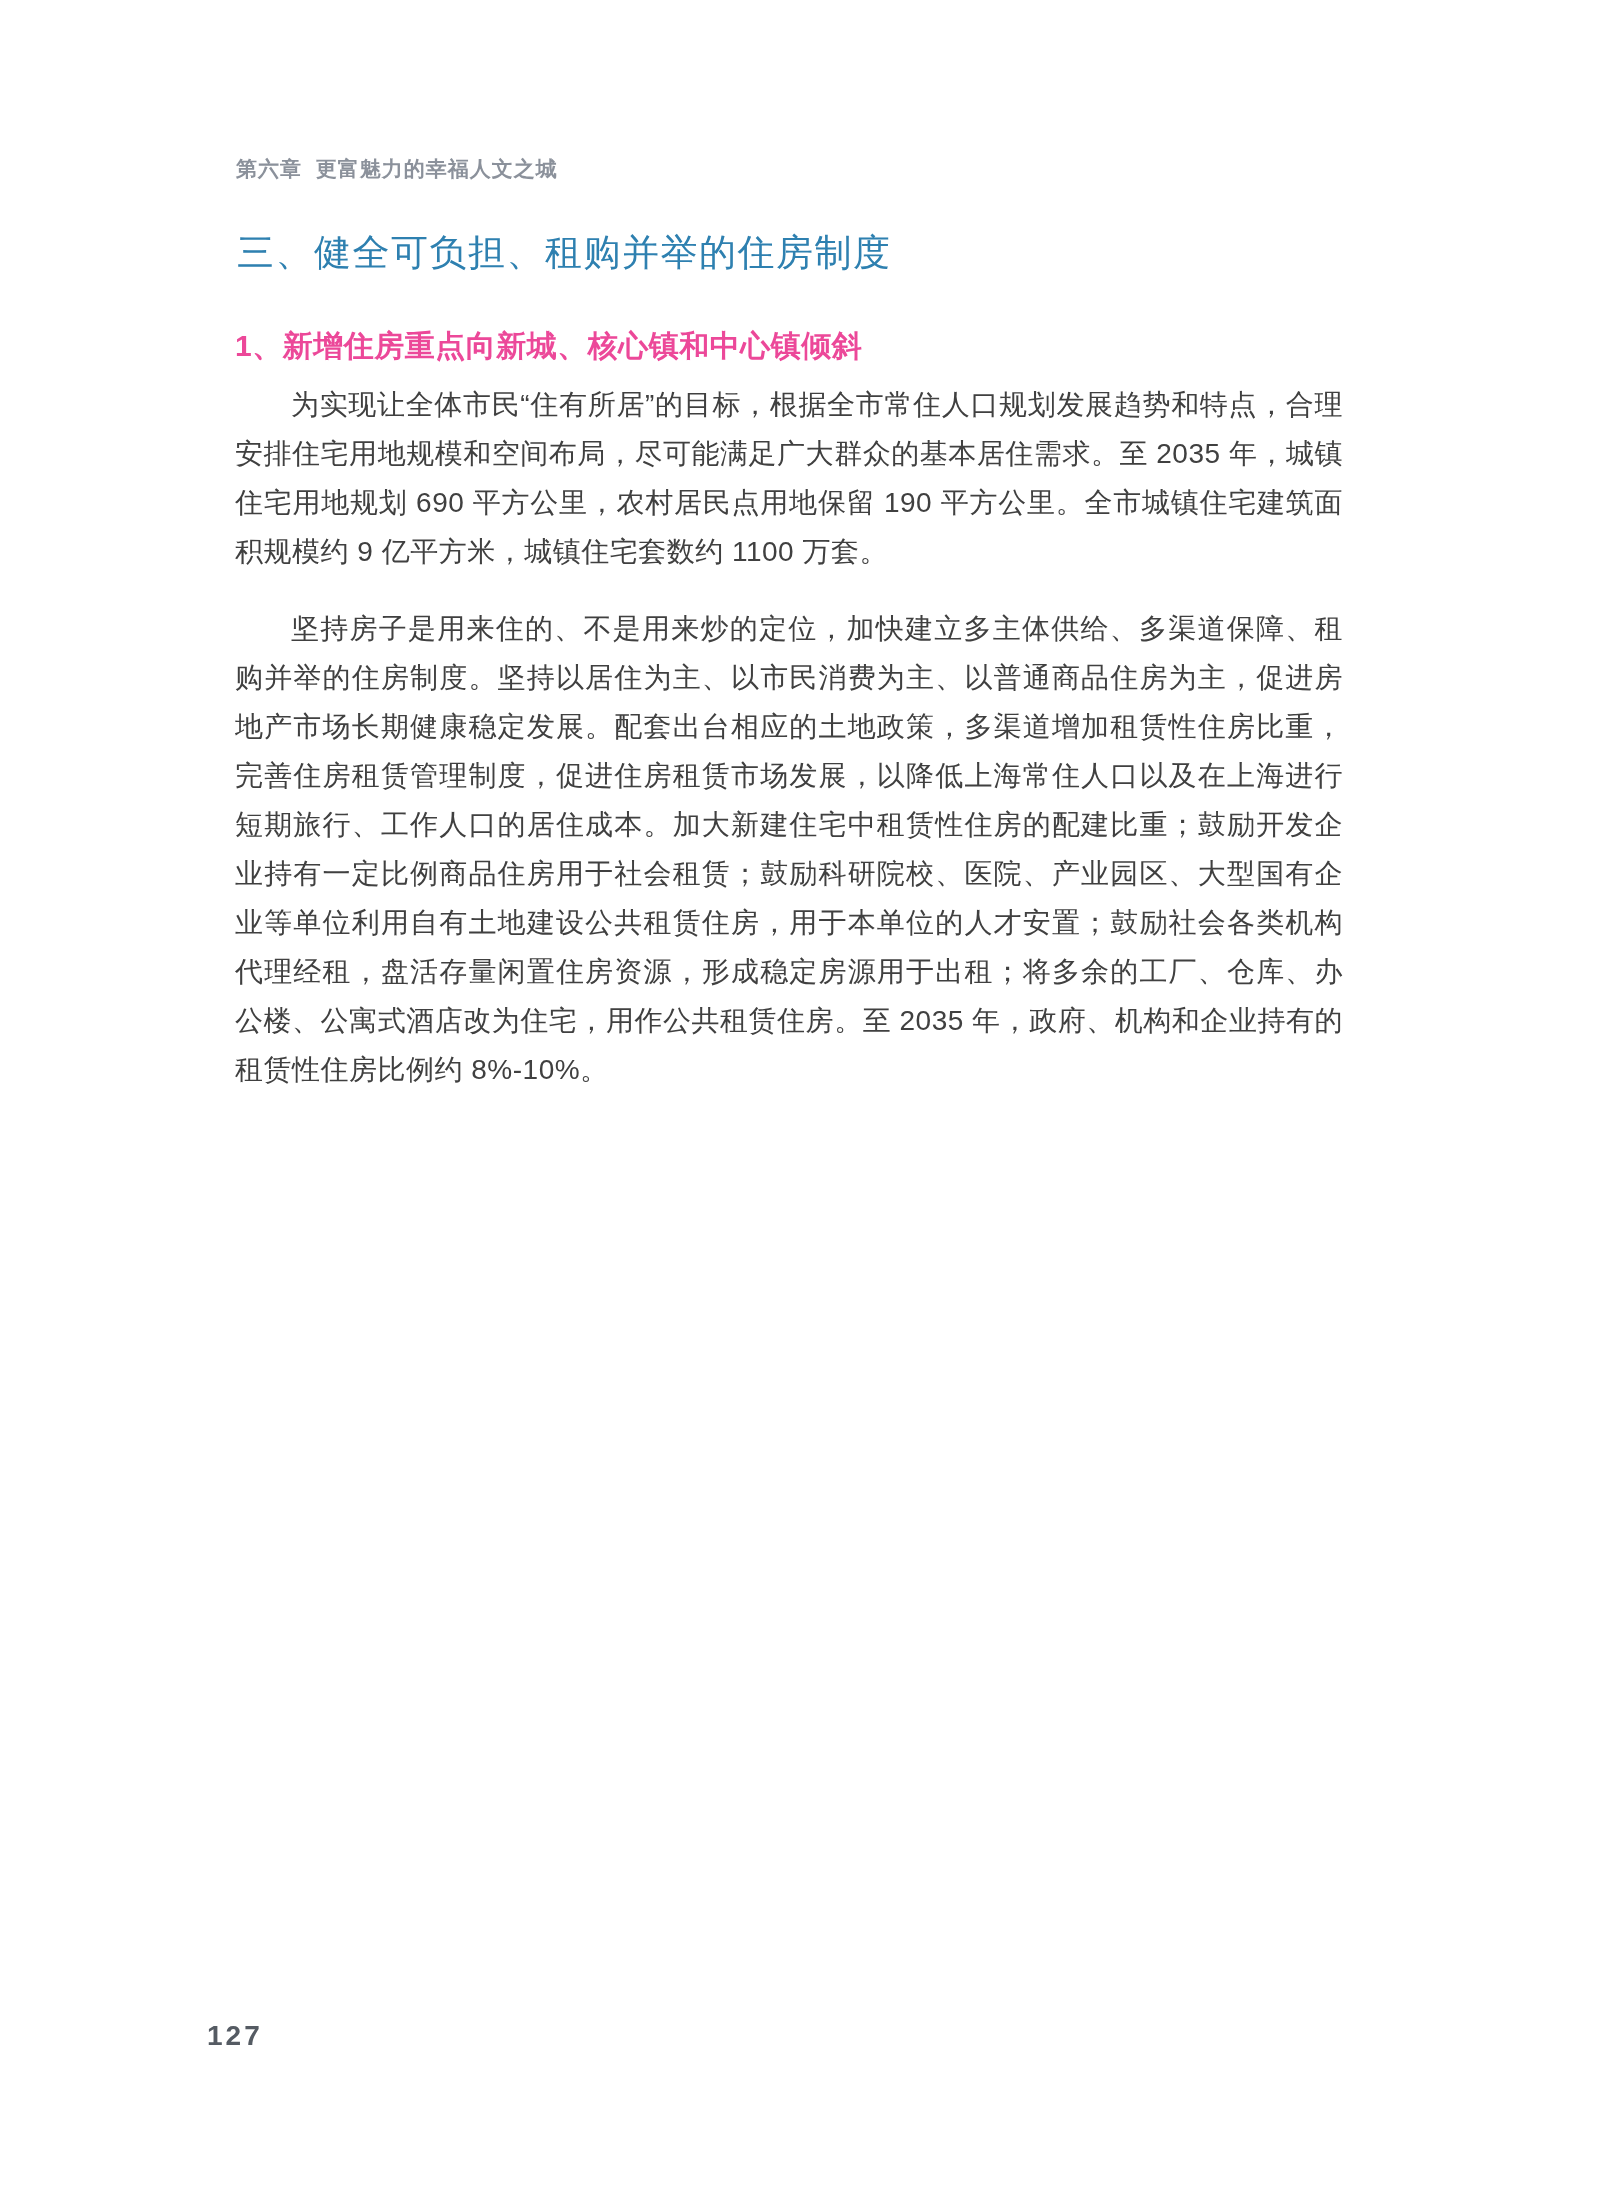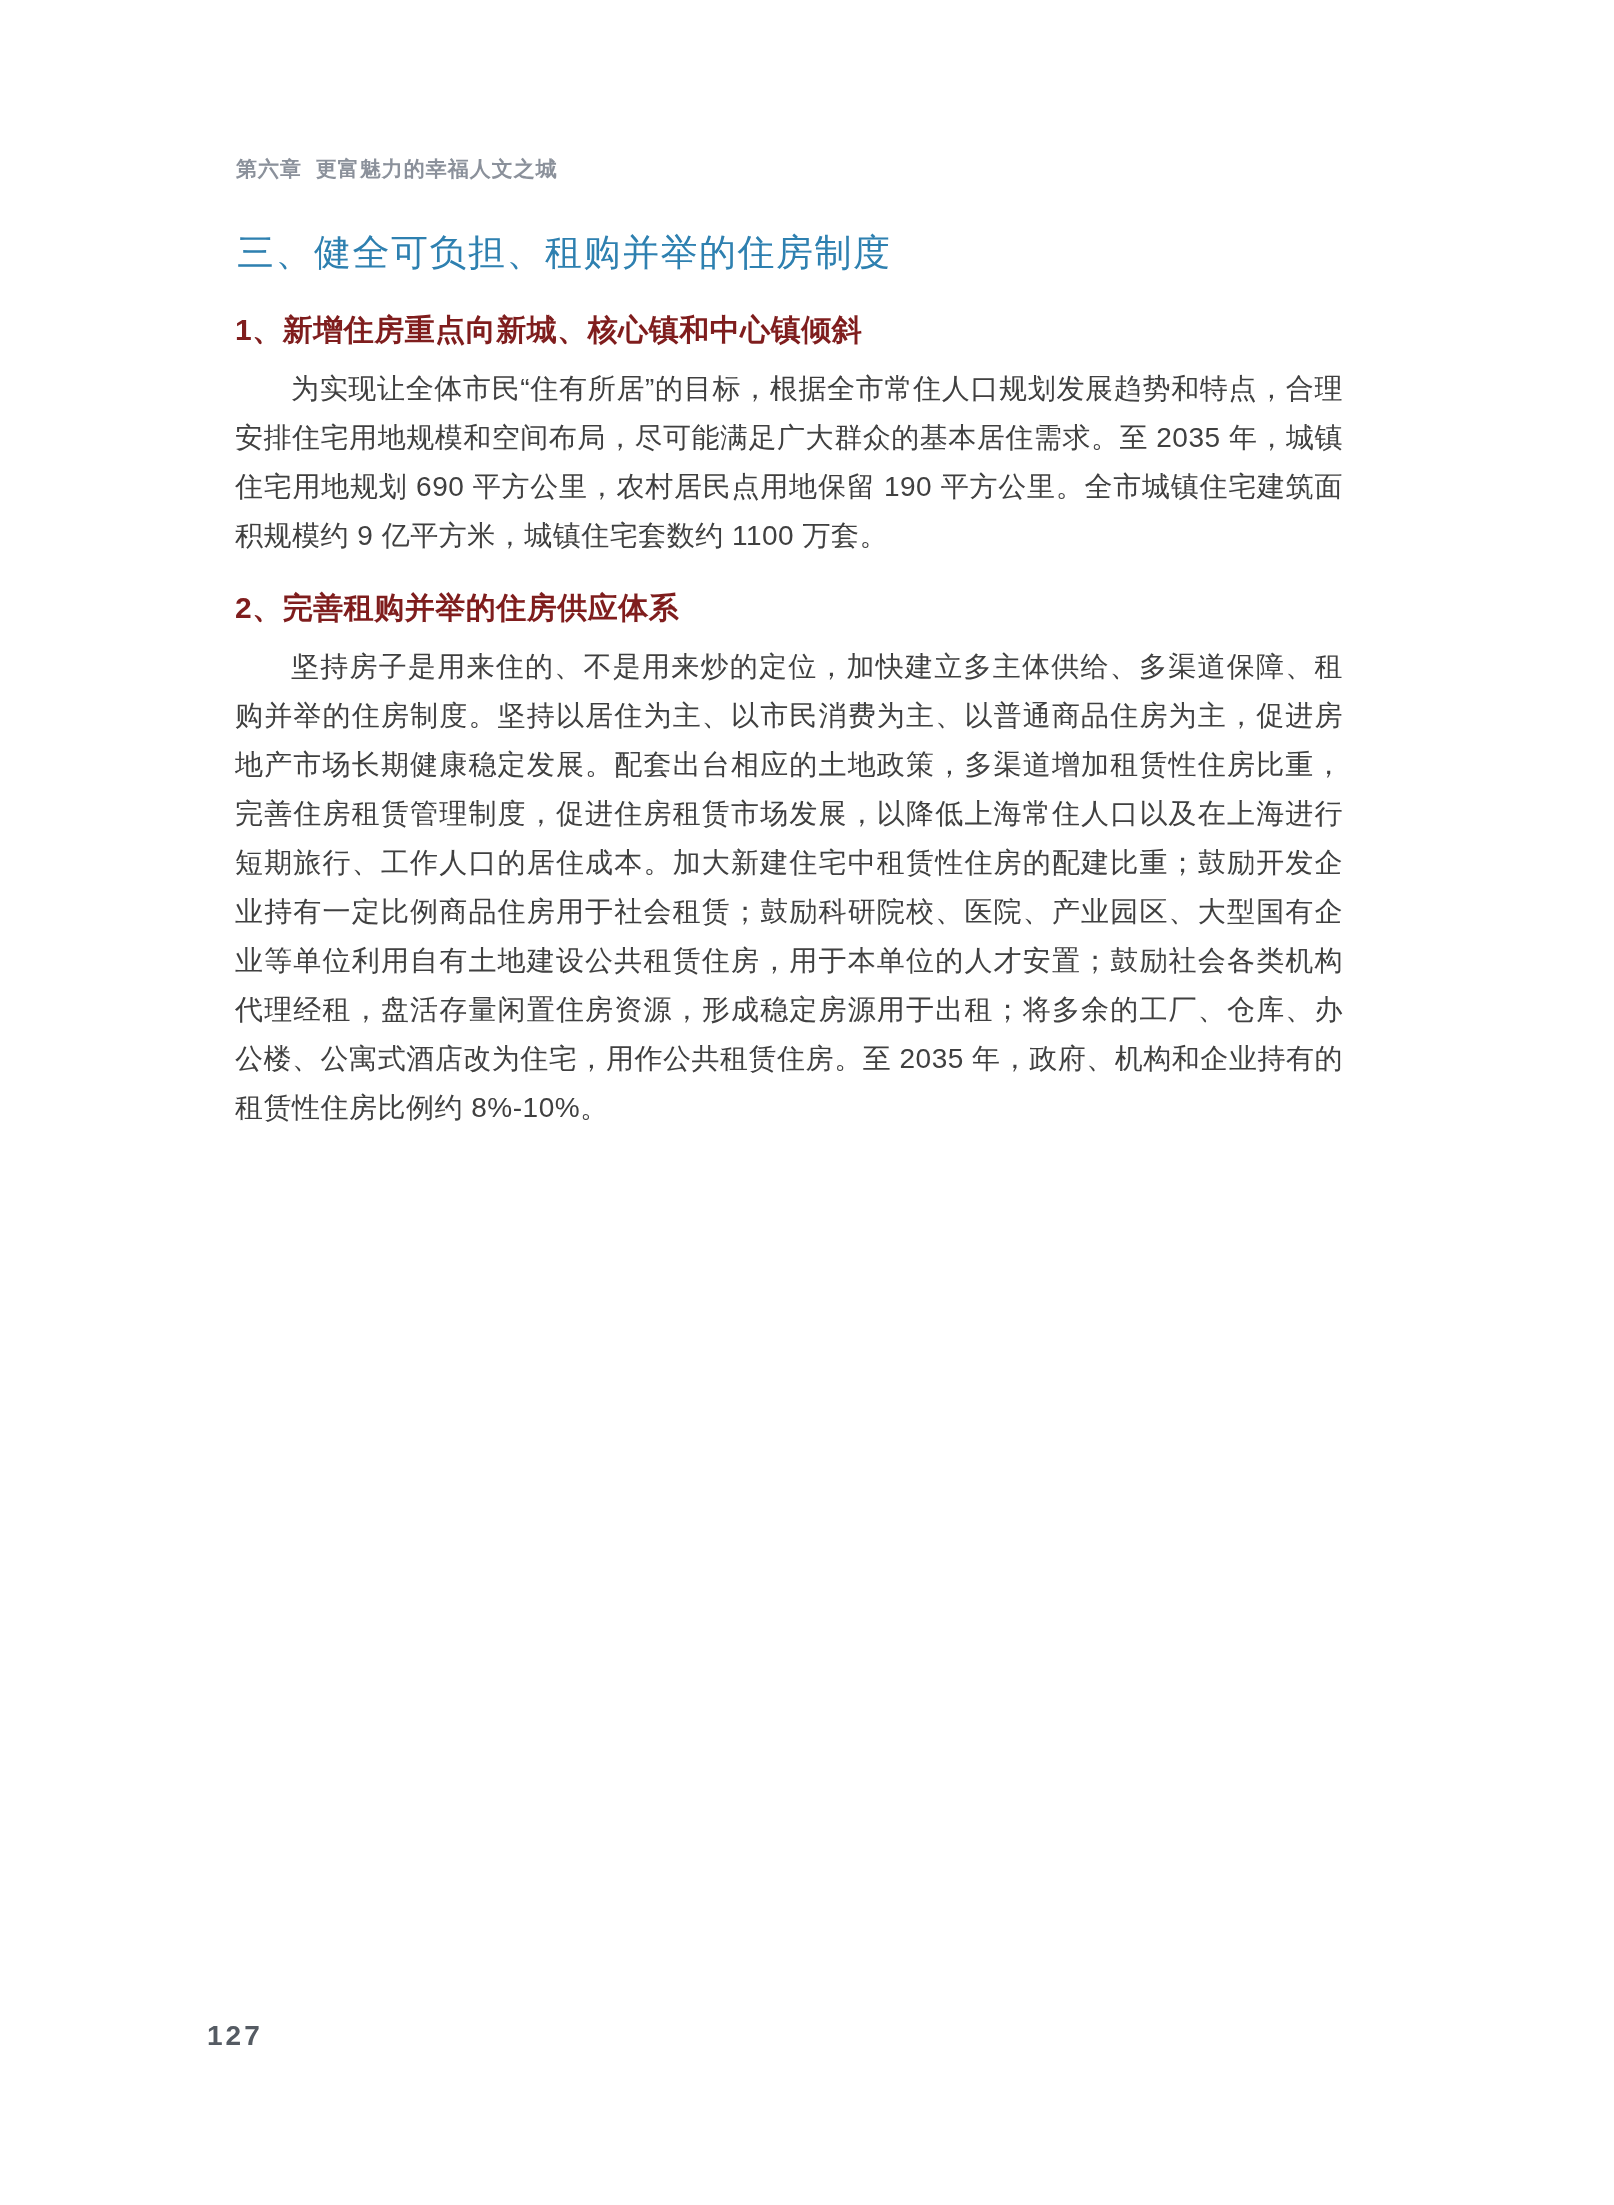--- a/index.html
+++ b/index.html
@@ -37,25 +37,25 @@
     letter-spacing: 1.5px;
     white-space: nowrap;
   }
   .content {
     position: absolute;
     left: 235px;
     top: 310px;
     width: 1108px;
   }
   .sub-heading {
-    margin: 0 0 14px 0;
+    margin: 16px 0 14px 0;
     font-size: 30px;
     line-height: 40px;
     font-weight: bold;
-    color: #7f1d1d;
+    color: #ec4899;
     letter-spacing: 0.5px;
   }
   .sub-heading.second {
     margin-top: 28px;
   }
   .body-para {
     margin: 0 0 28px 0;
     font-size: 28px;
     line-height: 49px;
     color: #404040;
@@ -82,21 +82,20 @@
 
   <h1 class="section-title">三、健全可负担、租购并举的住房制度</h1>
 
   <div class="content">
 
     <h2 class="sub-heading">1、新增住房重点向新城、核心镇和中心镇倾斜</h2>
 
     <p class="body-para">为实现让全体市民“住有所居”的目标，根据全市常住人口规划发展趋势和特点，合理安排住宅用地规模和空间布局，尽可能满足广大群众的基本居住需求。至 2035 年，城镇住宅用地规划 690 平方公里，农村居民点用地保留 190 平方公里。全市城镇住宅建筑面积规模约 9 亿平方米，城镇住宅套数约 1100 万套。</p>
 
 
-    <h2 class="sub-heading second">2、完善租购并举的住房供应体系</h2>
 
     <p class="body-para">坚持房子是用来住的、不是用来炒的定位，加快建立多主体供给、多渠道保障、租购并举的住房制度。坚持以居住为主、以市民消费为主、以普通商品住房为主，促进房地产市场长期健康稳定发展。配套出台相应的土地政策，多渠道增加租赁性住房比重，完善住房租赁管理制度，促进住房租赁市场发展，以降低上海常住人口以及在上海进行短期旅行、工作人口的居住成本。加大新建住宅中租赁性住房的配建比重；鼓励开发企业持有一定比例商品住房用于社会租赁；鼓励科研院校、医院、产业园区、大型国有企业等单位利用自有土地建设公共租赁住房，用于本单位的人才安置；鼓励社会各类机构代理经租，盘活存量闲置住房资源，形成稳定房源用于出租；将多余的工厂、仓库、办公楼、公寓式酒店改为住宅，用作公共租赁住房。至 2035 年，政府、机构和企业持有的租赁性住房比例约 8%-10%。</p>
 
   </div>
 
   <div class="page-number">127</div>
 
 </div>
 
 </body></html>

